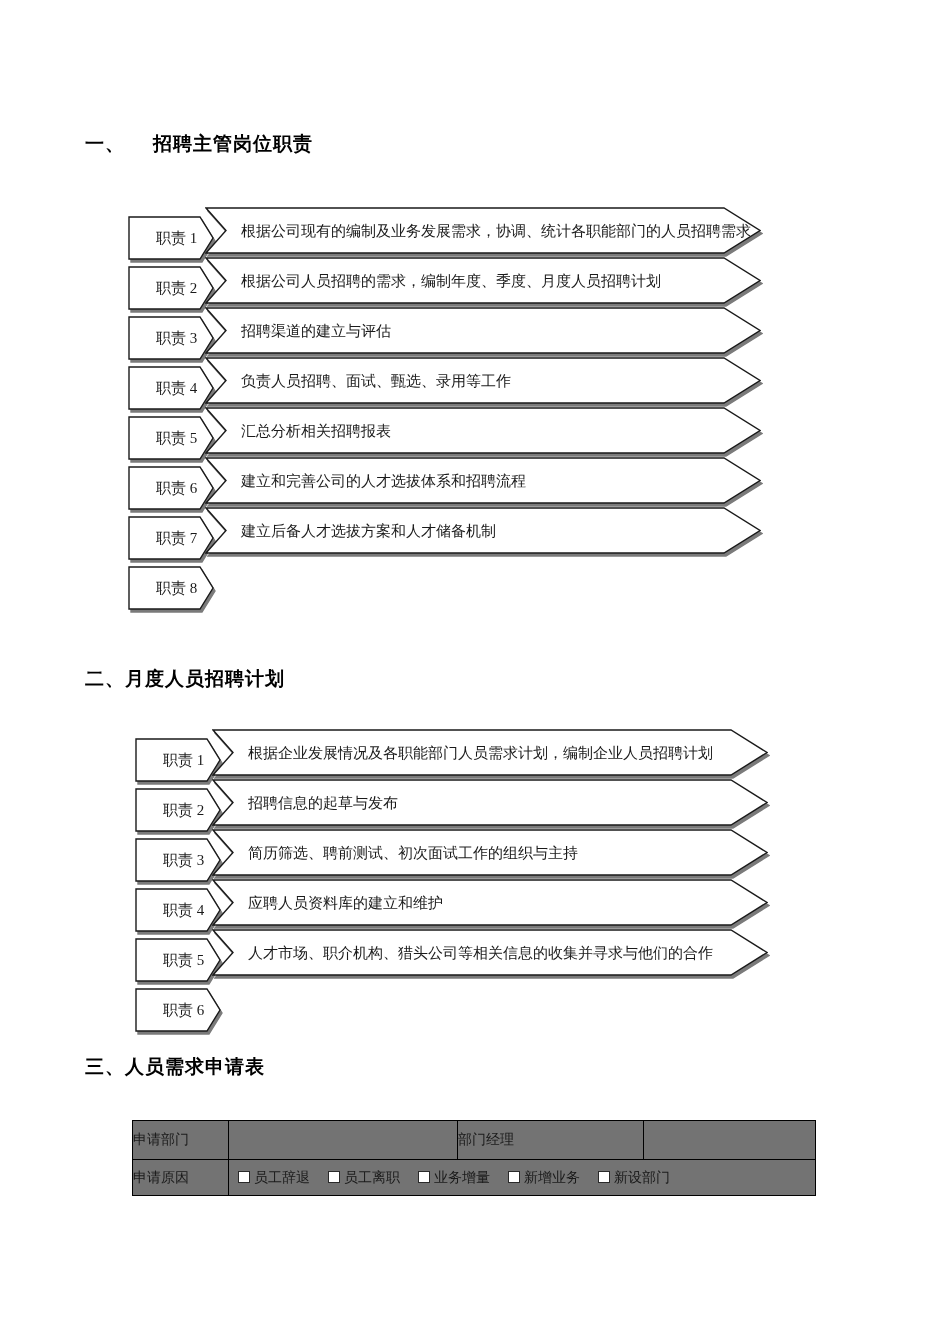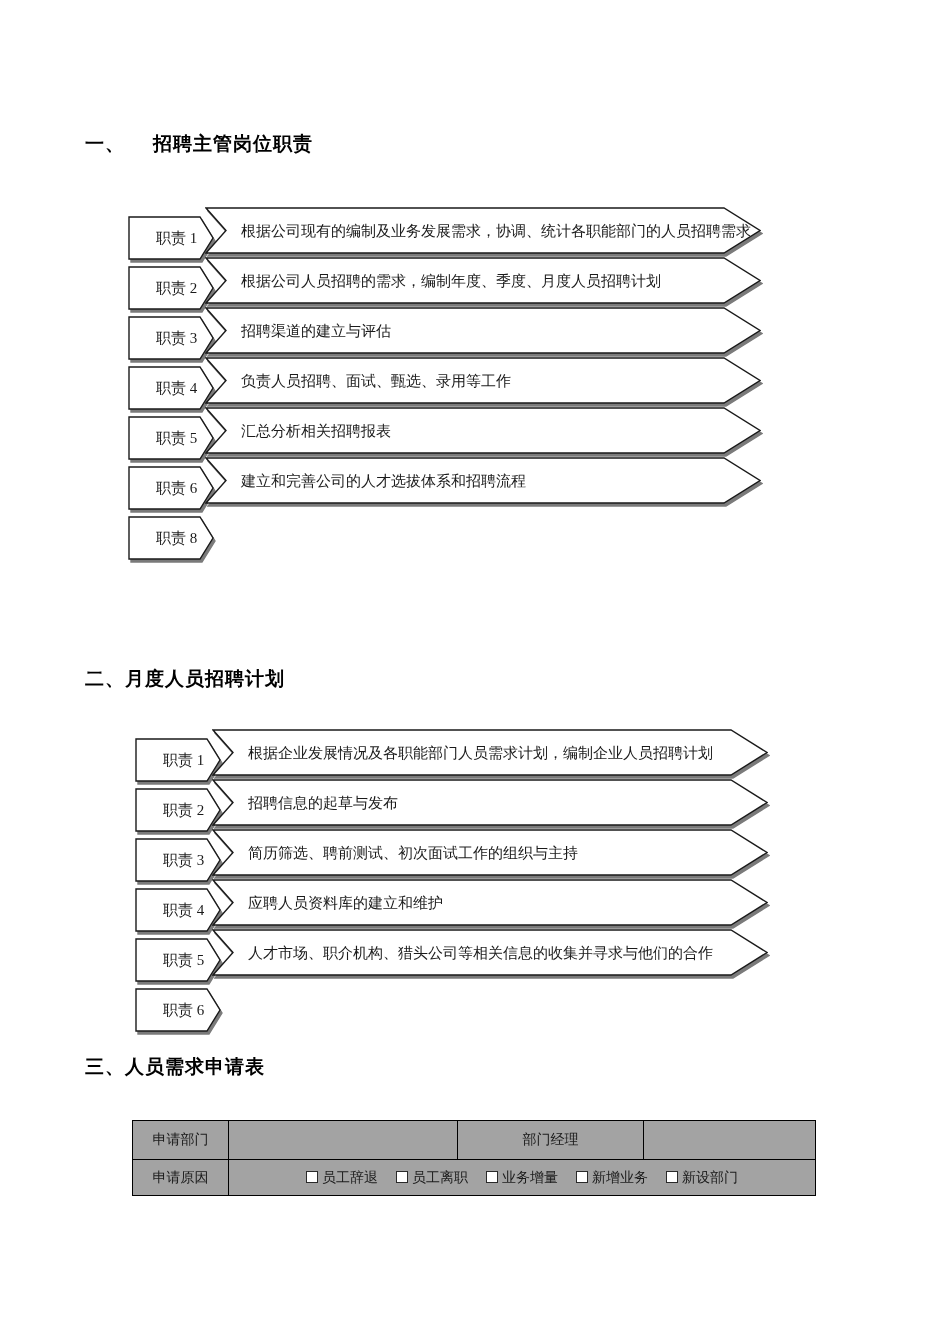--- a/index.html
+++ b/index.html
@@ -72,24 +72,23 @@
   .req-table{
     position:absolute;
     left:132px;top:1120px;
     width:683px;
     border-collapse:collapse;
     table-layout:fixed;
     font-size:14px;
   }
   .req-table td{
     border:1.6px solid #000;
-    text-align:center;
     vertical-align:middle;
     padding:0;
-    background:#a3a3a3;
+    background:#737373;
   }
   .req-table tr.r1 td{height:39px;}
   .req-table tr.r2 td{height:36px;}
   .opt{
     display:inline-block;
     margin:0 9px;
     white-space:nowrap;
   }
   .cb{
     display:inline-block;
@@ -193,20 +192,34 @@
       <span class="label-text">职责 6</span>
     </div>
     <div class="shape chev-shape">
       <svg class="shadowed" width="556" height="47" viewBox="0 0 556 47" aria-hidden="true">
         <polygon points="1,1 519,1 555,23.5 519,46 1,46 21,23.5"></polygon>
       </svg>
       <span class="chev-text">建立和完善公司的人才选拔体系和招聘流程</span>
     </div>
   </div>
 
+  <div class="resp-row">
+    <div class="shape label-shape">
+      <svg class="shadowed" width="86" height="44" viewBox="0 0 86 44" aria-hidden="true">
+        <polygon points="1,1 72,1 85,22 72,43 1,43"></polygon>
+      </svg>
+      <span class="label-text">职责 7</span>
+    </div>
+    <div class="shape chev-shape">
+      <svg class="shadowed" width="556" height="47" viewBox="0 0 556 47" aria-hidden="true">
+        <polygon points="1,1 519,1 555,23.5 519,46 1,46 21,23.5"></polygon>
+      </svg>
+      <span class="chev-text">建立后备人才选拔方案和人才储备机制</span>
+    </div>
+  </div>
 
   <div class="resp-row">
     <div class="shape label-shape">
       <svg class="shadowed" width="86" height="44" viewBox="0 0 86 44" aria-hidden="true">
         <polygon points="1,1 72,1 85,22 72,43 1,43"></polygon>
       </svg>
       <span class="label-text">职责 8</span>
     </div>
   </div>
 </div>

